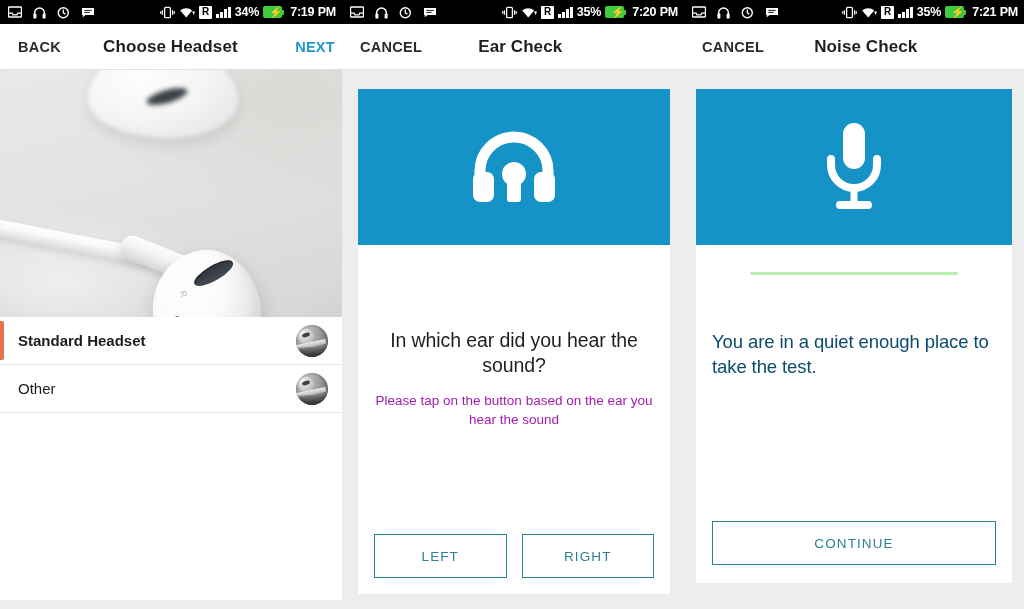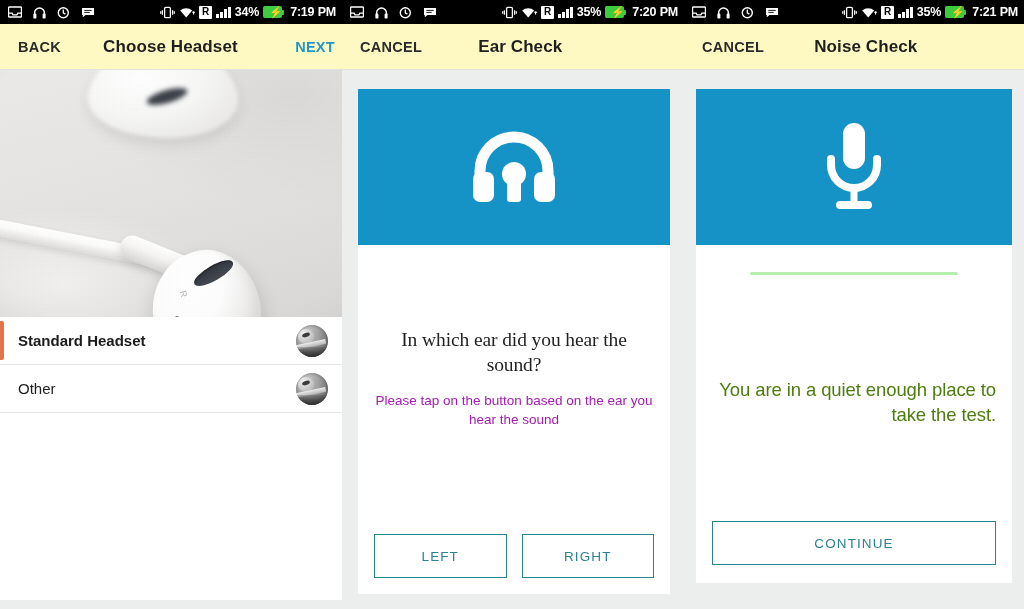--- a/index.html
+++ b/index.html
@@ -57,21 +57,21 @@
     position: absolute; right: 0; top: 3.5px; width: 2px; height: 5px;
     background: #3ecb3e; border-radius: 0 1px 1px 0;
   }
   .batt .bolt {
     position: absolute; left: 6px; top: 0px; font-size: 11px; line-height: 12px;
     color: #ffffff; font-weight: bold;
   }
 
   
   .appbar {
-    height: 46px; background: #fef9c3;
+    height: 46px; background: #ffffff;
     display: flex; align-items: center;
     border-bottom: 1px solid #e2e2e2;
     position: relative;
   }
   .appbar .act {
     font-size: 14.5px; font-weight: bold; color: #2b2b2b;
     letter-spacing: 0.3px; padding: 0 4px;
   }
   .appbar .act.left { margin-left: 14px; }
   .appbar .act.next { color: #2196c7; margin-left: auto; margin-right: 3px; }
@@ -213,33 +213,32 @@
   }
   .p3 .banner { height: 156px; }
   .banner svg { display: block; }
 
   .card-body { flex: 1; display: flex; flex-direction: column; padding: 0 16px; }
 
   .q-title {
     font-size: 19.5px; color: #1f1f1f; text-align: center;
     line-height: 1.28; margin-top: 83px; font-weight: normal;
     letter-spacing: -0.1px;
-    font-family: Liberation Serif, serif;
   }
   .q-sub {
     font-size: 13.5px; color: #a21caf; text-align: center;
     line-height: 1.45; margin-top: 13px;
   }
 
   .meter-wrap { margin-top: 27px; display: flex; justify-content: center; }
   .meter-line { width: 208px; height: 3px; background: #b6eeb0; border-radius: 2px; }
 
   .quiet-msg {
-    font-size: 18.5px; color: #4d7c0f; text-align: right;
-    line-height: 1.33; margin-top: 103px; letter-spacing: -0.1px;
+    font-size: 18.5px; color: #0c4a6e; text-align: left;
+    line-height: 1.33; margin-top: 55px; letter-spacing: -0.1px;
   }
 
   .btn-row { margin-top: auto; display: flex; gap: 15px; padding-bottom: 16px; }
   .btn {
     flex: 1; height: 44px;
     border: 1.6px solid #27818f; background: #ffffff;
     display: flex; align-items: center; justify-content: center;
     color: #2b8293; font-size: 13.5px; letter-spacing: 1.1px;
     font-family: "Liberation Sans", sans-serif;
   }

